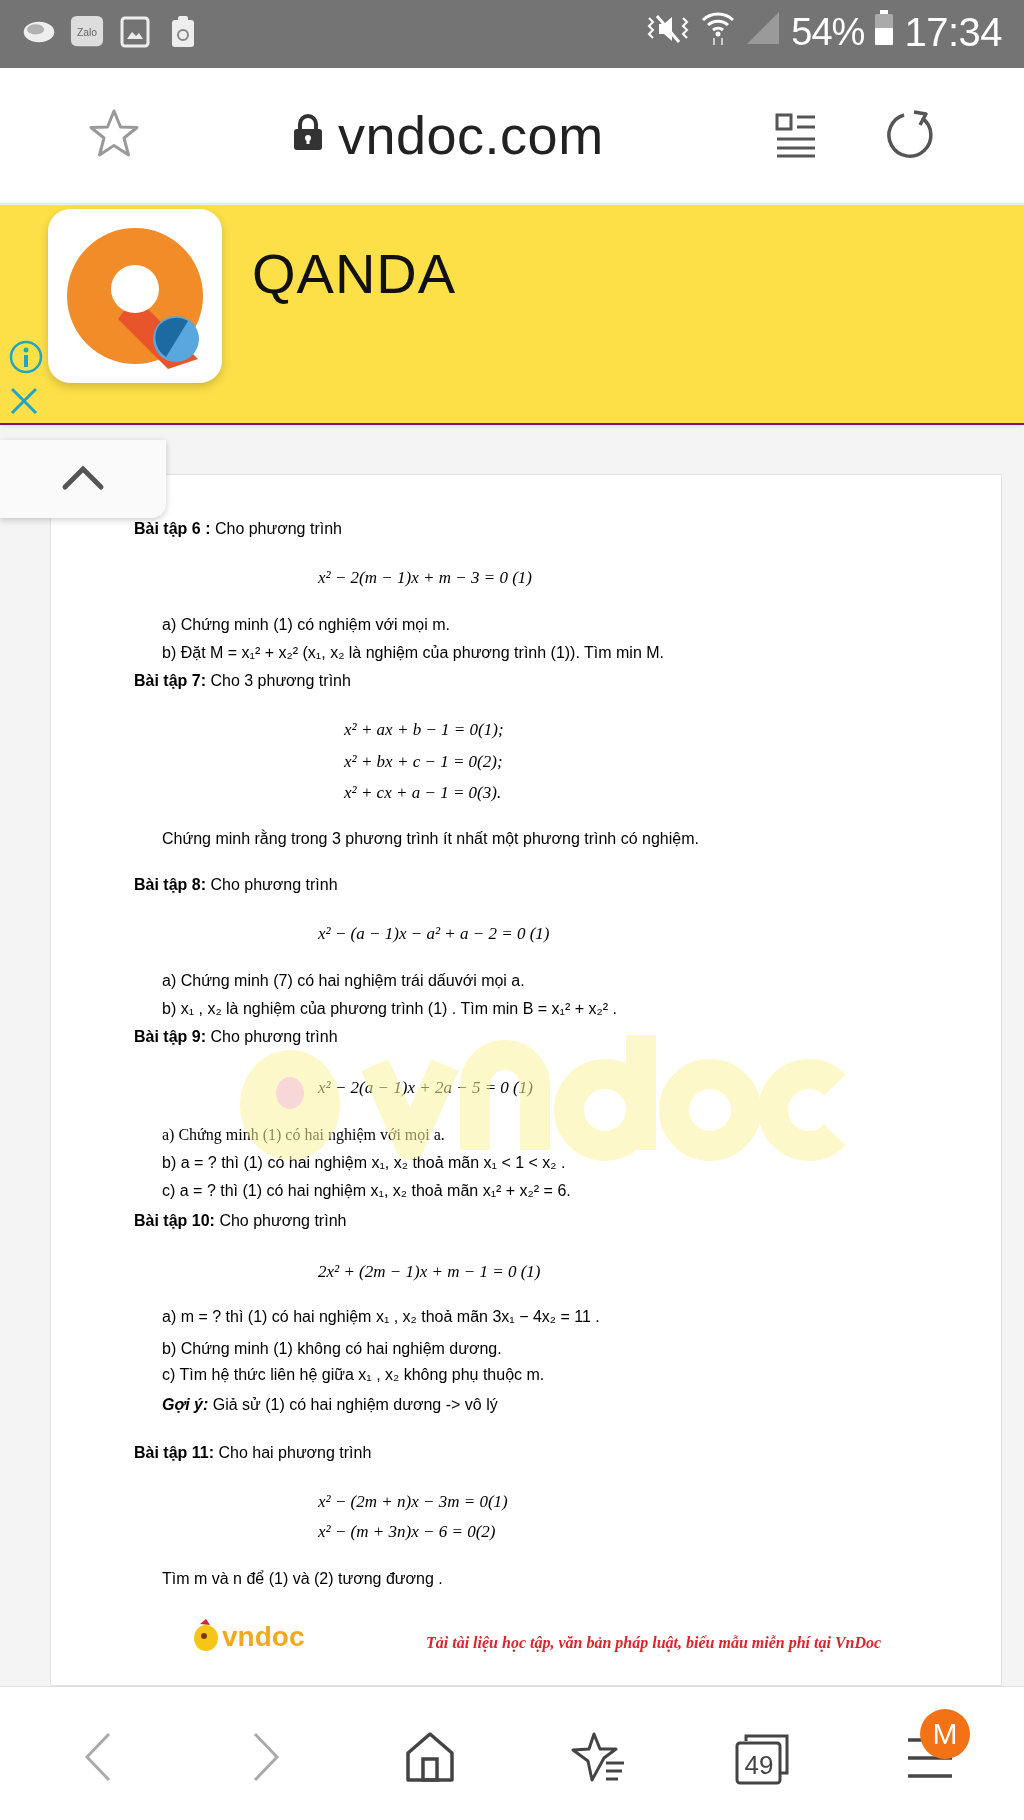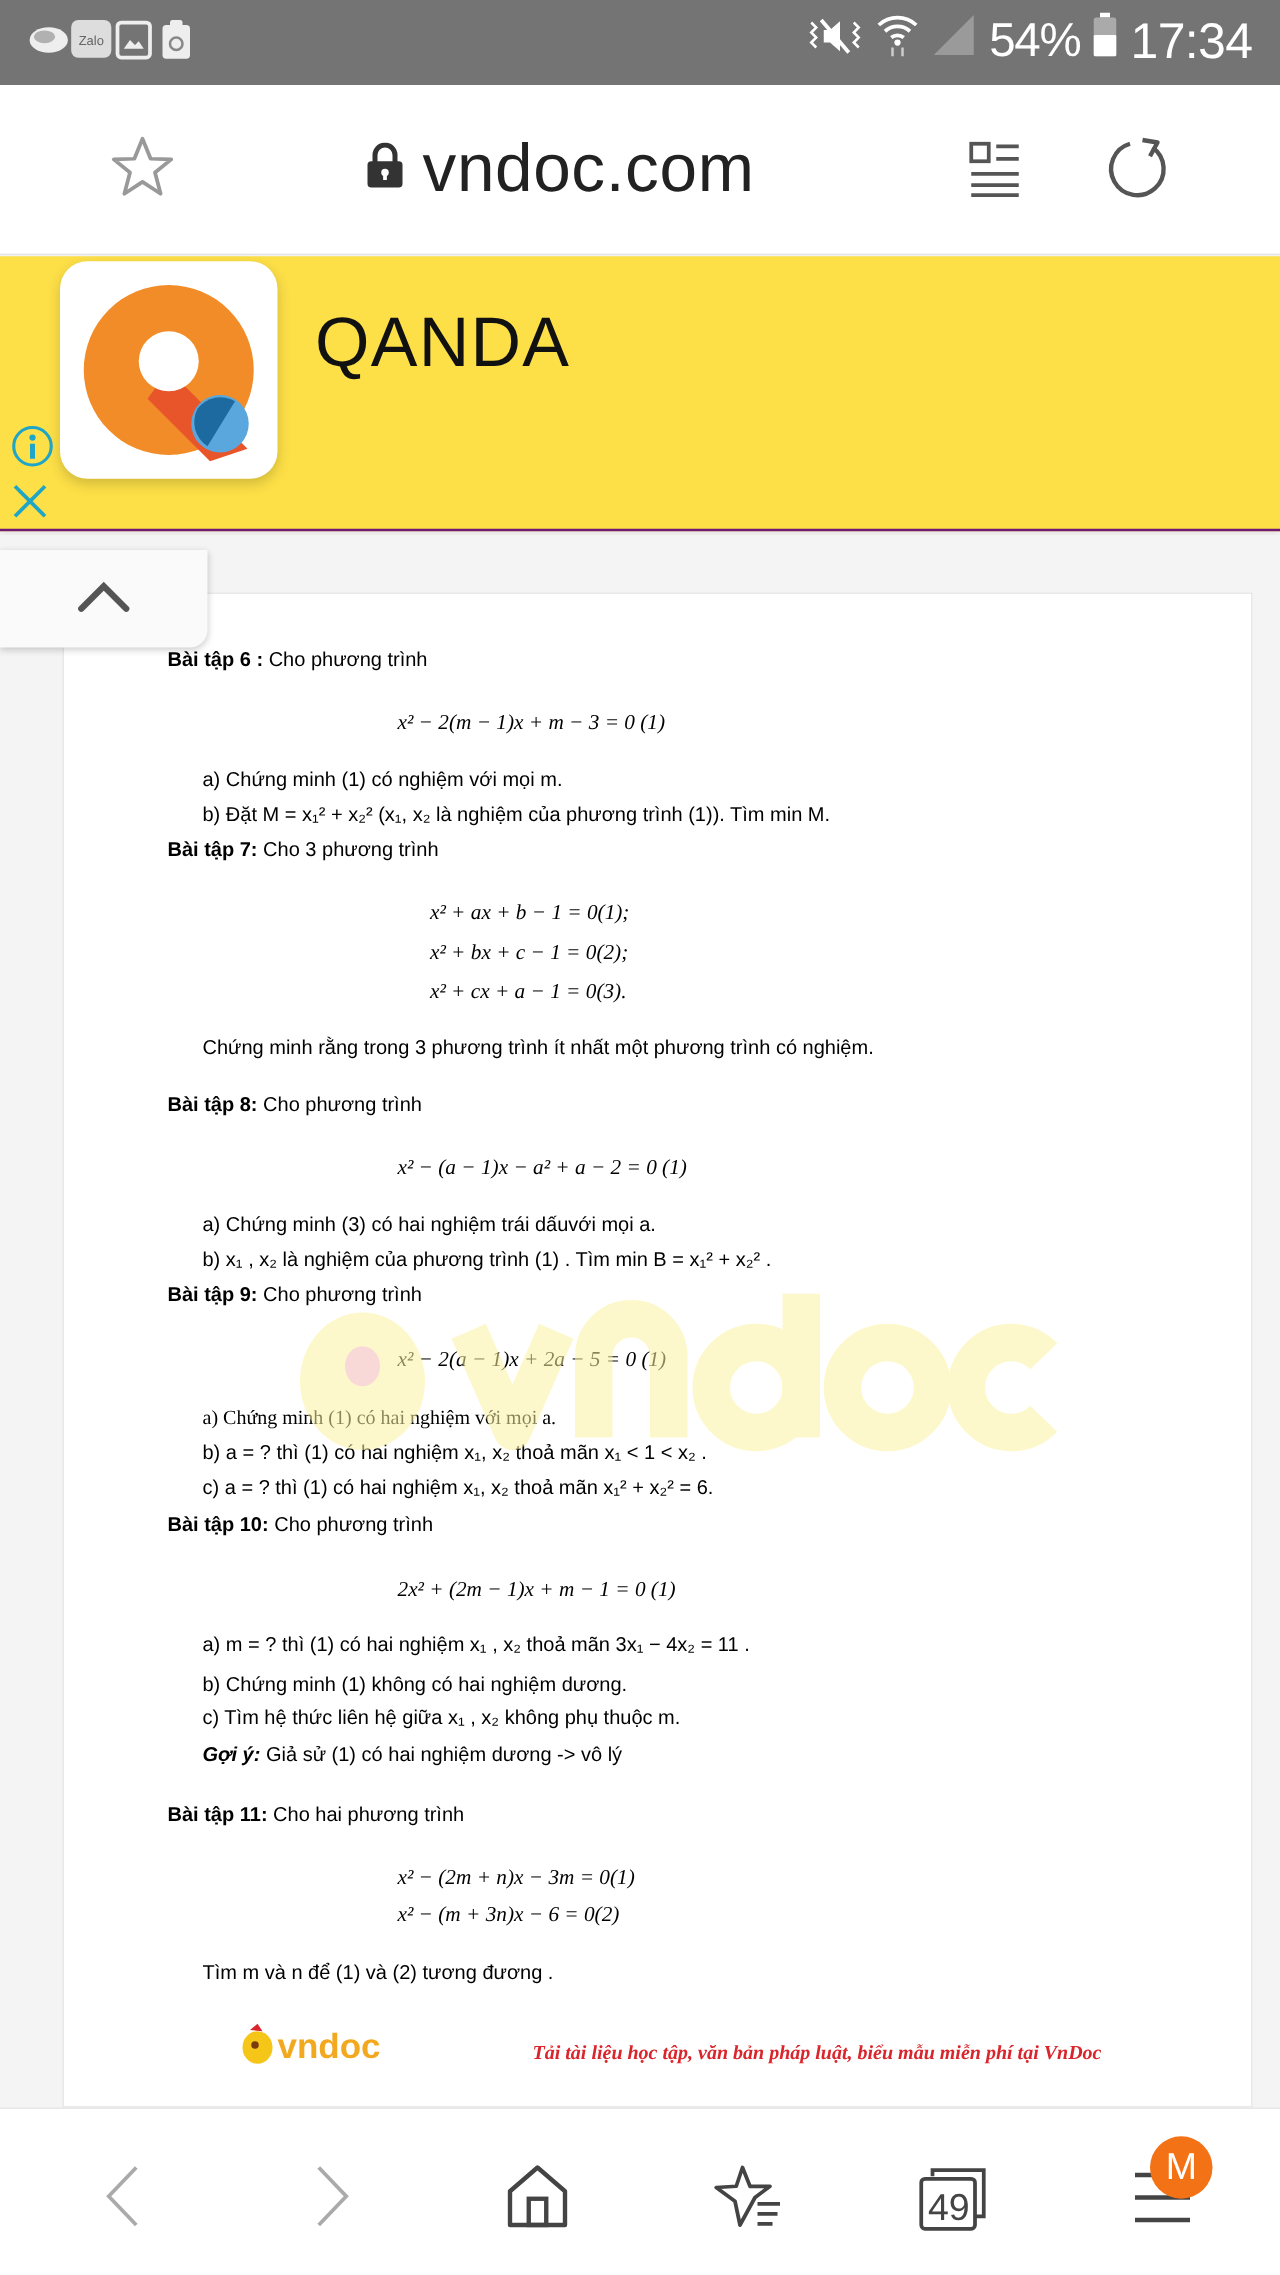--- a/index.html
+++ b/index.html
@@ -1,20 +1,20 @@
 <!DOCTYPE html>
 <html><head>
 <meta charset="utf-8">
 <style>
   * { box-sizing: border-box; margin: 0; padding: 0; }
   html, body { width: 1024px; height: 1820px; overflow: hidden; background: #f4f4f4; font-family: "Liberation Sans", sans-serif; }
 
   
   .status-bar { position: absolute; top: 0; left: 0; width: 1024px; height: 68px; background: #747474; color: #fff; }
-  .status-left { position: absolute; left: 22px; top: 14px; display: flex; align-items: center; }
+  .status-left { position: absolute; left: 22px; top: 14px; display: flex; gap: 14px; align-items: center; }
   .sb-icon { width: 34px; height: 36px; display: flex; align-items: center; justify-content: center; }
   .status-right { position: absolute; right: 22px; top: 10px; display: flex; align-items: center; gap: 10px; font-size: 40px; color: #fff; }
   .status-right .pct { font-size: 38px; letter-spacing: -1px; }
   .status-right .time { font-size: 40px; letter-spacing: -0.5px; }
 
   
   .url-bar { position: absolute; top: 68px; left: 0; width: 1024px; height: 136px; background: #fff; border-bottom: 1px solid #e4e4e4; }
   .url-bar .star { position: absolute; left: 88px; top: 40px; }
   .url-bar .url { position: absolute; left: 292px; top: 36px; display: flex; align-items: center; gap: 14px; }
   .url-bar .url-text { font-size: 54px; color: #222; letter-spacing: 0.5px; }
@@ -209,21 +209,21 @@
   <div class="line" style="left:162px; top:644px;">b)  Đặt M = x₁² + x₂²  (x₁, x₂  là nghiệm của phương trình (1)). Tìm min M.</div>
 
   <div class="line" style="left:134px; top:672px;"><span class="b">Bài tập 7:</span> <span>Cho  3 phương trình</span></div>
   <div class="line eq" style="left:344px; top:720px;">x² + ax + b − 1 = 0(1);</div>
   <div class="line eq" style="left:344px; top:752px;">x² + bx + c − 1 = 0(2);</div>
   <div class="line eq" style="left:344px; top:783px;">x² + cx + a − 1 = 0(3).</div>
   <div class="line" style="left:162px; top:830px;">Chứng minh rằng trong 3 phương trình ít nhất một phương trình có nghiệm.</div>
 
   <div class="line" style="left:134px; top:876px;"><span class="b">Bài tập 8:</span> <span>Cho phương trình</span></div>
   <div class="line eq" style="left:318px; top:924px;">x² − (a − 1)x − a² + a − 2 = 0        (1)</div>
-  <div class="line" style="left:162px; top:972px;">a)  Chứng minh (3) có  hai nghiệm trái dấuvới mọi a.</div>
+  <div class="line" style="left:162px; top:972px;">a)  Chứng minh (7) có  hai nghiệm trái dấuvới mọi a.</div>
   <div class="line" style="left:162px; top:1000px;">b)  x₁ , x₂  là nghiệm của phương trình (1) . Tìm min B = x₁² + x₂² .</div>
 
   <div class="line" style="left:134px; top:1028px;"><span class="b">Bài tập 9:</span> <span>Cho phương trình</span></div>
   <div class="line eq" style="left:318px; top:1078px;">x² − 2(a − 1)x + 2a − 5 = 0        (1)</div>
   <div class="line" style="left:162px; top:1126px;font-family:Liberation Serif, serif;">a)  Chứng minh (1) có  hai nghiệm  với mọi a.</div>
   <div class="line" style="left:162px; top:1154px;">b)  a = ? thì (1) có hai nghiệm  x₁, x₂  thoả mãn  x₁ &lt; 1 &lt; x₂ .</div>
   <div class="line" style="left:162px; top:1182px;">c)  a = ? thì (1) có hai nghiệm  x₁, x₂  thoả mãn  x₁² + x₂² = 6.</div>
 
   <div class="line" style="left:134px; top:1212px;"><span class="b">Bài tập 10:</span> <span>Cho phương trình</span></div>
   <div class="line eq" style="left:318px; top:1262px;">2x² + (2m − 1)x + m − 1 = 0        (1)</div>
@@ -280,21 +280,21 @@
           <line x1="36" y1="48" x2="48" y2="48" stroke="#444" stroke-width="3"></line>
         </svg>
     </span>
   </div>
   <div class="nav-btn" style="left:732px;">
     <span style="position:relative; display:inline-block; width:56px; height:52px;">
       <svg width="56" height="52" viewBox="0 0 56 52" style="position:absolute; left:0; top:0;">
           <path d="M12 8 V3 H53 V40 H46" fill="none" stroke="#444" stroke-width="3"></path>
           <rect x="3" y="10" width="43" height="40" rx="3" fill="#fff" stroke="#444" stroke-width="3"></rect>
         </svg>
-      <span style="position:absolute; left:6px; top:17px; width:38px; text-align:center; font-size:30px; color:#444; font-family:'Liberation Sans', sans-serif;">49</span>
+      <span style="position:absolute; left:6px; top:17px; width:38px; text-align:center; font-size:26px; color:#444; font-family:'Liberation Sans', sans-serif;">49</span>
     </span>
   </div>
   <div class="nav-btn" style="left:900px;">
     <span>
       <svg width="50" height="50" viewBox="0 0 50 50">
           <line x1="3" y1="8" x2="47" y2="8" stroke="#444" stroke-width="3.5"></line>
           <line x1="3" y1="26" x2="47" y2="26" stroke="#444" stroke-width="3.5"></line>
           <line x1="3" y1="44" x2="47" y2="44" stroke="#444" stroke-width="3.5"></line>
         </svg>
     </span>

